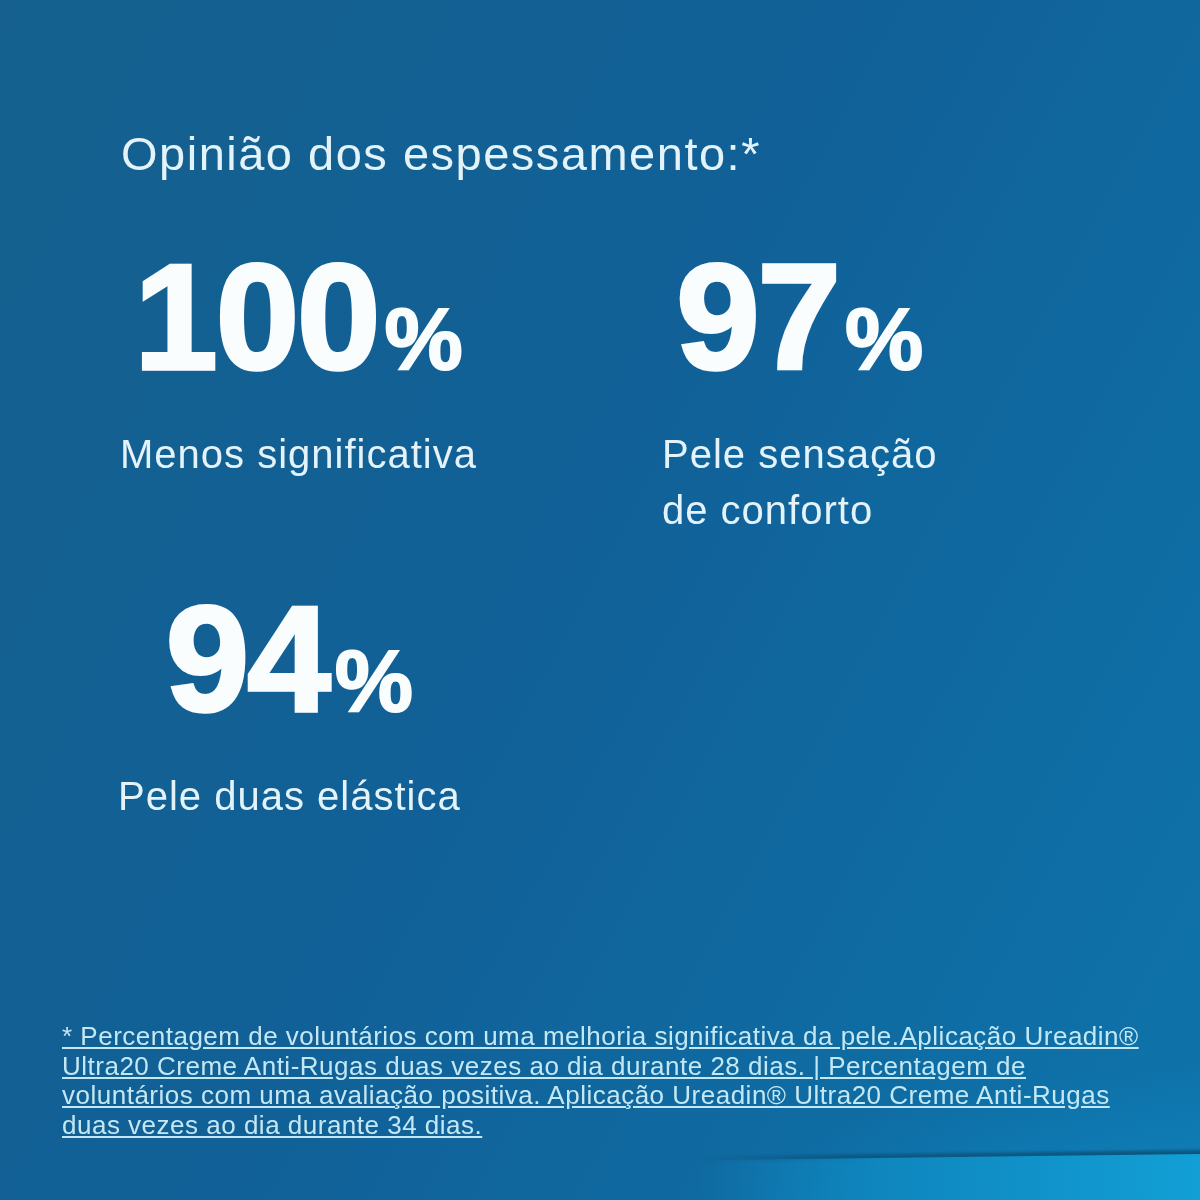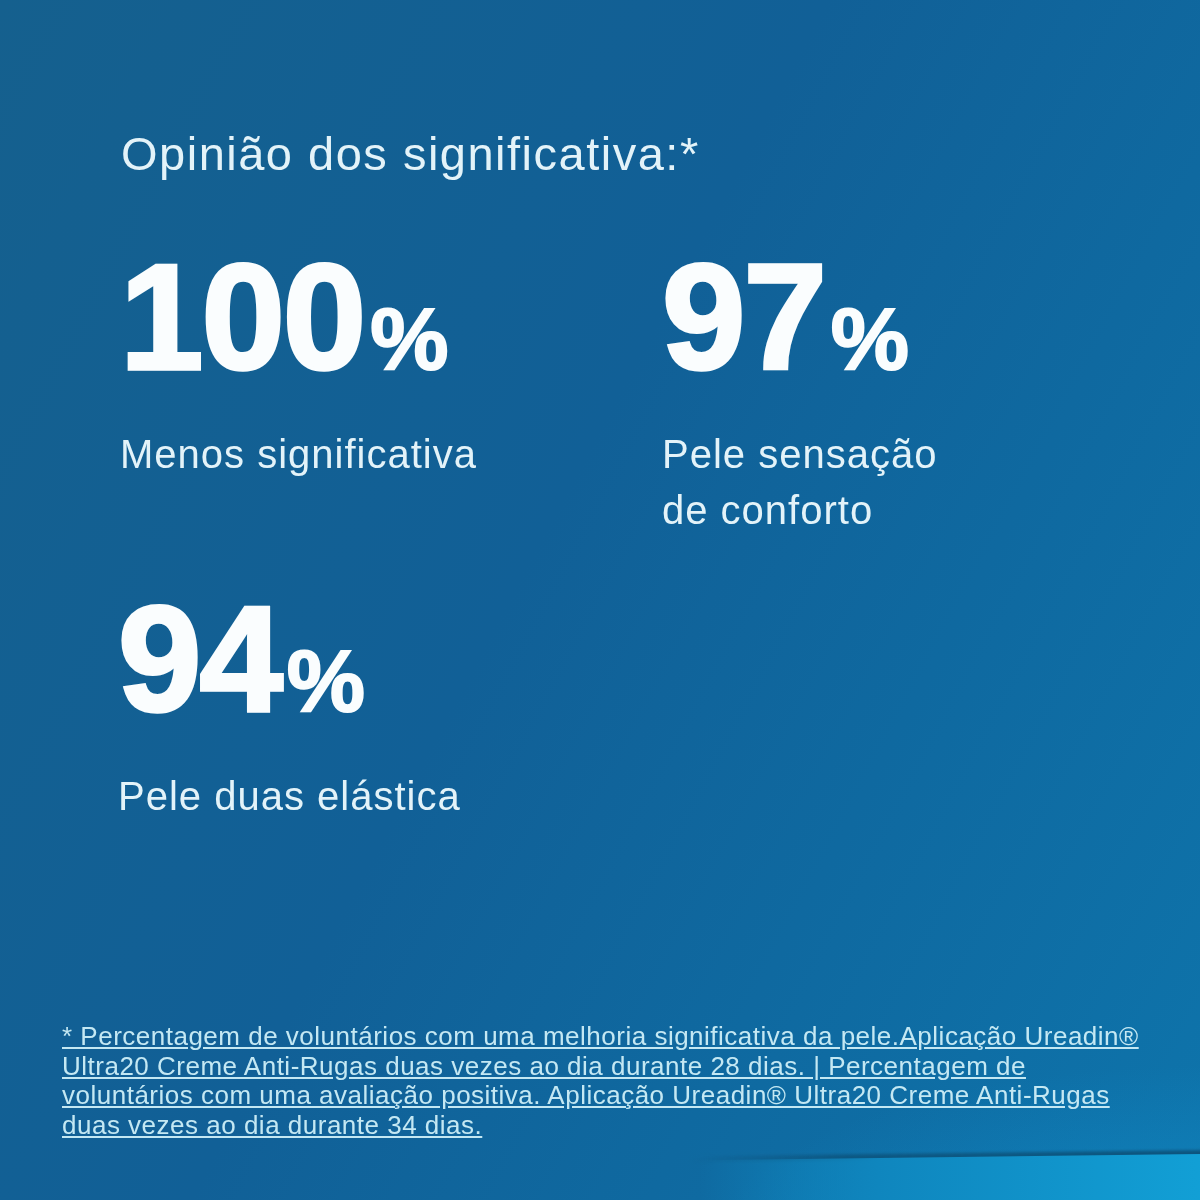--- a/index.html
+++ b/index.html
@@ -38,20 +38,21 @@
   }
 
   .stat { position: absolute; }
   .stat-1 { left: 120px; top: 242px; }
   .stat-2 { left: 662px; top: 242px; }
   .stat-3 { left: 118px; top: 584px; }
 
   .stat-number {
     line-height: 1; white-space: nowrap;
     color: #FAFDFE;
+    text-align: center;
   }
   .stat-number .num {
     font-size: 150px; font-weight: 700;
     letter-spacing: -2px;
     -webkit-text-stroke: 3.5px #FAFDFE;
   }
   .stat-number .pct {
     font-size: 88px; font-weight: 700;
     margin-left: 6px;
     -webkit-text-stroke: 2px #FAFDFE;
@@ -74,21 +75,21 @@
   .footnote-line { white-space: nowrap; }
 </style>
 </head>
 <body>
 
 <div class="canvas">
 
   <div class="surface-edge"></div>
   <div class="surface-light"></div>
 
-  <h1 class="title">Opinião dos significativa:*</h1>
+  <h1 class="title">Opinião dos espessamento:*</h1>
 
   <div class="stat stat-1">
     <div class="stat-number"><span class="num">100</span><span class="pct">%</span></div>
     <div class="stat-label">Menos significativa</div>
   </div>
 
   <div class="stat stat-2">
     <div class="stat-number"><span class="num">97</span><span class="pct">%</span></div>
     <div class="stat-label">Pele sensação
 de conforto</div>

